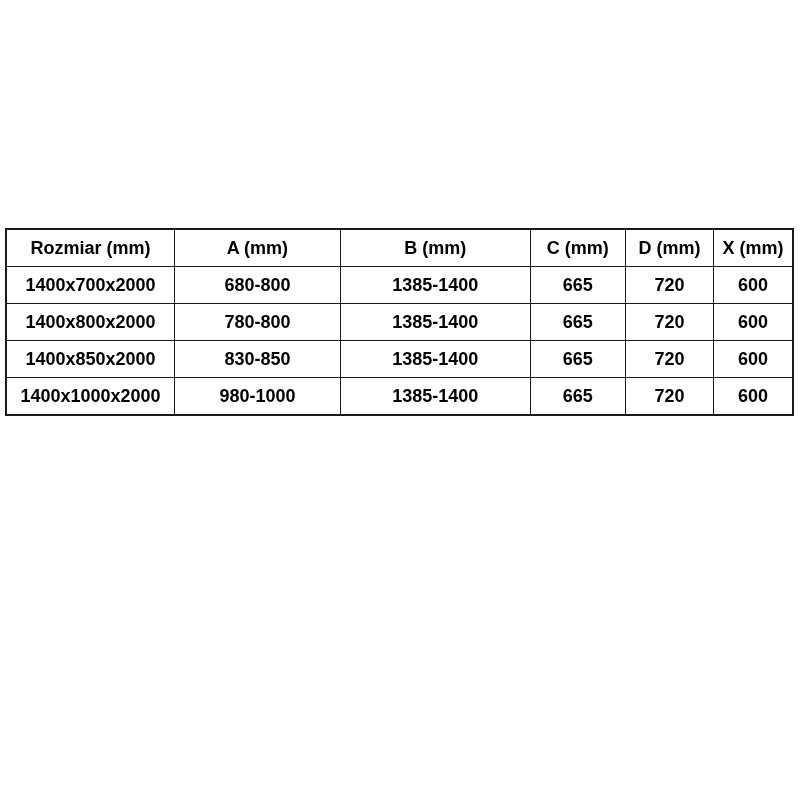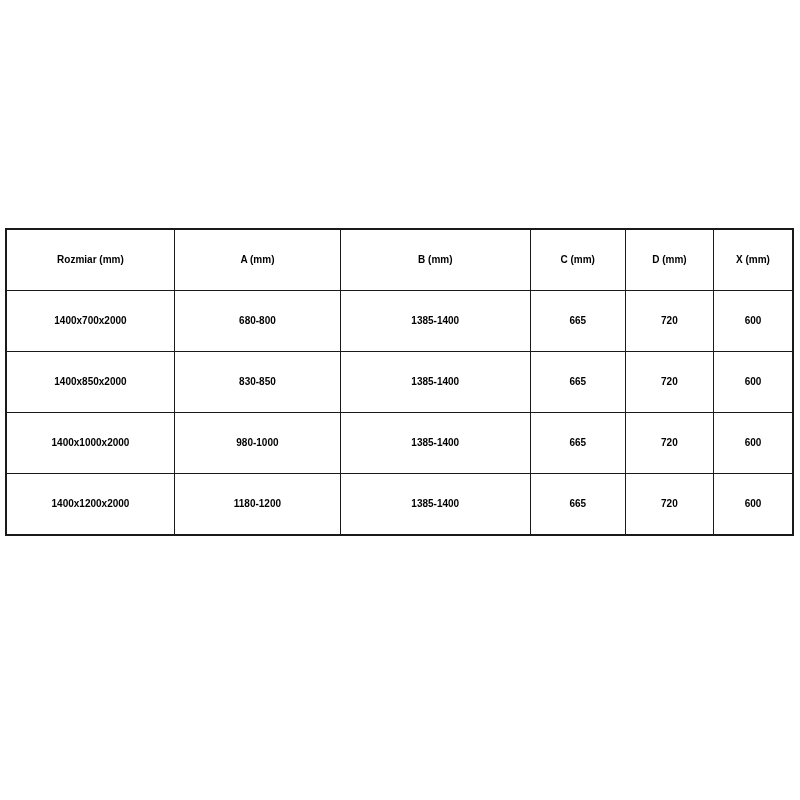--- a/index.html
+++ b/index.html
@@ -24,23 +24,23 @@
     table-layout: fixed;
     background: #ffffff;
     border: 2px solid #1a1a1a;
   }
   table.spec-table th,
   table.spec-table td {
     border: 1.5px solid #1a1a1a;
     text-align: center;
     vertical-align: middle;
     height: 36px;
-    padding: 12px 4px;
+    padding: 0 4px;
     color: #000000;
-    font-size: 10px;
+    font-size: 18px;
     line-height: 1;
     white-space: nowrap;
     overflow: hidden;
   }
   table.spec-table th {
     font-weight: bold;
   }
   table.spec-table td {
     font-weight: bold;
   }
@@ -77,38 +77,38 @@
     <tbody>
       <tr>
         <td>1400x700x2000</td>
         <td>680-800</td>
         <td>1385-1400</td>
         <td>665</td>
         <td>720</td>
         <td>600</td>
       </tr>
       <tr>
+        <td>1400x800x2000</td>
+        <td>780-800</td>
+        <td>1385-1400</td>
+        <td>665</td>
+        <td>720</td>
+        <td>600</td>
+      </tr>
+      <tr>
         <td>1400x850x2000</td>
         <td>830-850</td>
         <td>1385-1400</td>
         <td>665</td>
         <td>720</td>
         <td>600</td>
       </tr>
       <tr>
         <td>1400x1000x2000</td>
         <td>980-1000</td>
         <td>1385-1400</td>
         <td>665</td>
         <td>720</td>
         <td>600</td>
       </tr>
-      <tr>
-        <td>1400x1200x2000</td>
-        <td>1180-1200</td>
-        <td>1385-1400</td>
-        <td>665</td>
-        <td>720</td>
-        <td>600</td>
-      </tr>
     </tbody>
   </table>
 </div>
 
 </body></html>

